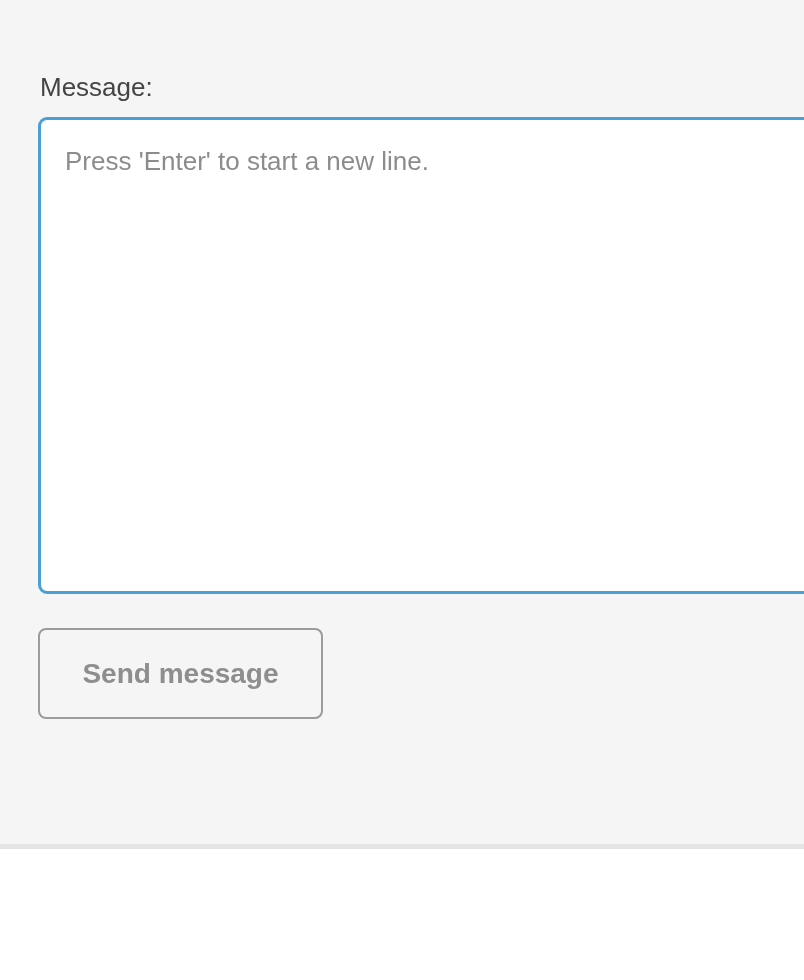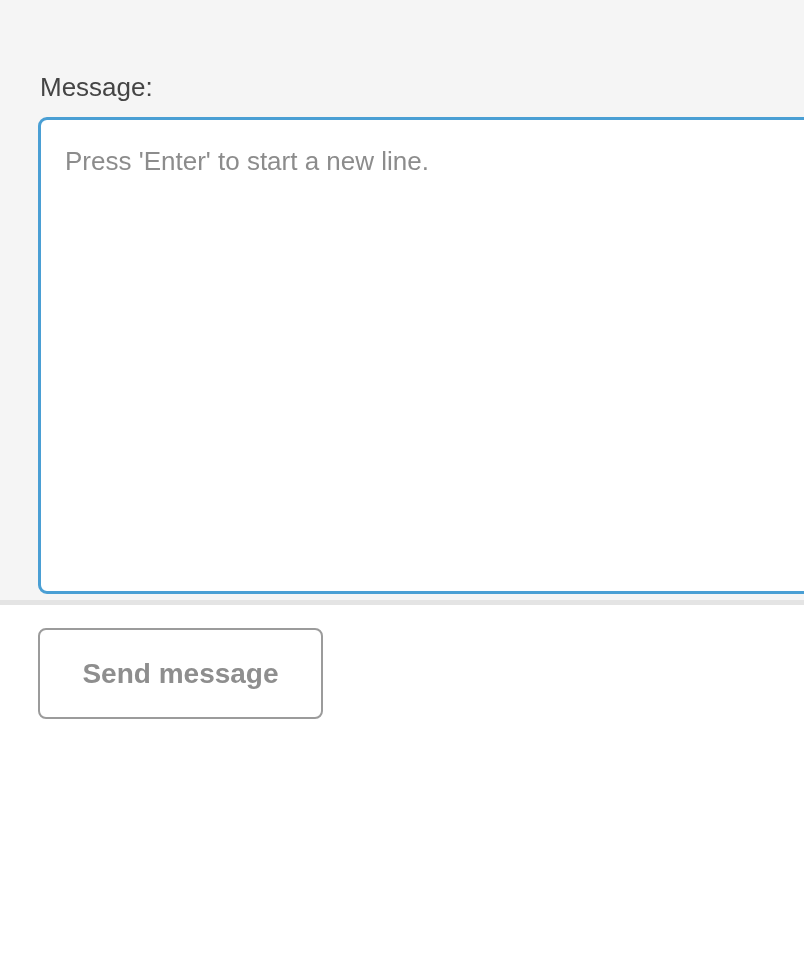--- a/index.html
+++ b/index.html
@@ -16,21 +16,21 @@
   html, body {
     margin: 0;
     padding: 0;
     width: 100%;
     overflow-x: hidden;
     background: var(--footer-bg);
     font-family: "Liberation Sans", sans-serif;
   }
   .question-panel {
     background: var(--page-bg);
-    height: 605px;
+    height: 849px;
     border-bottom: 5px solid var(--divider);
     padding: 72px 0 0 38px;
   }
   .message-label {
     display: block;
     font-size: 26px;
     line-height: 1.2;
     color: var(--label-text);
     margin: 0 0 14px 2px;
   }

